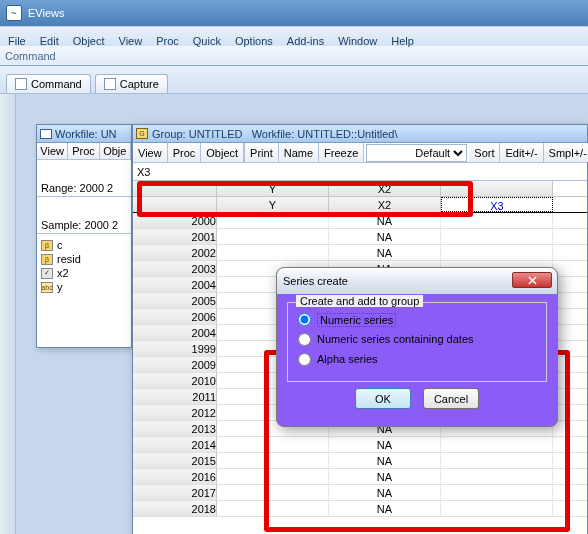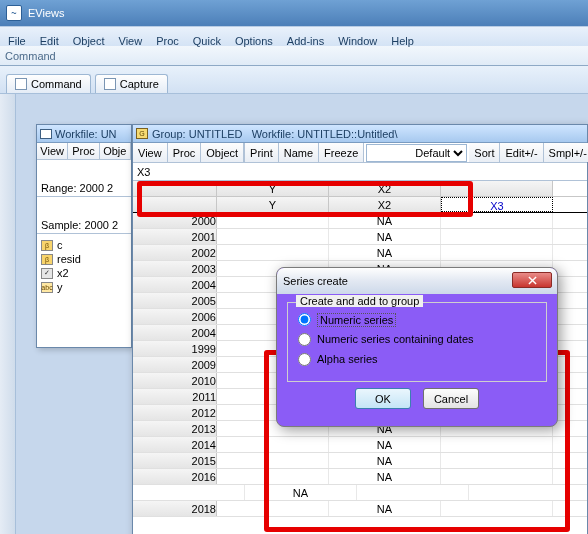--- a/index.html
+++ b/index.html
@@ -273,20 +273,21 @@
             <div class="cell">NA</div>
             <div class="cell"></div>
           </div>
           <div class="datarow">
             <div class="rh">2016</div>
             <div class="cell"></div>
             <div class="cell">NA</div>
             <div class="cell"></div>
           </div>
           <div class="datarow">
+            <div class="rh">2017</div>
             <div class="cell"></div>
             <div class="cell">NA</div>
             <div class="cell"></div>
           </div>
           <div class="datarow">
             <div class="rh">2018</div>
             <div class="cell"></div>
             <div class="cell">NA</div>
             <div class="cell"></div>
           </div>

